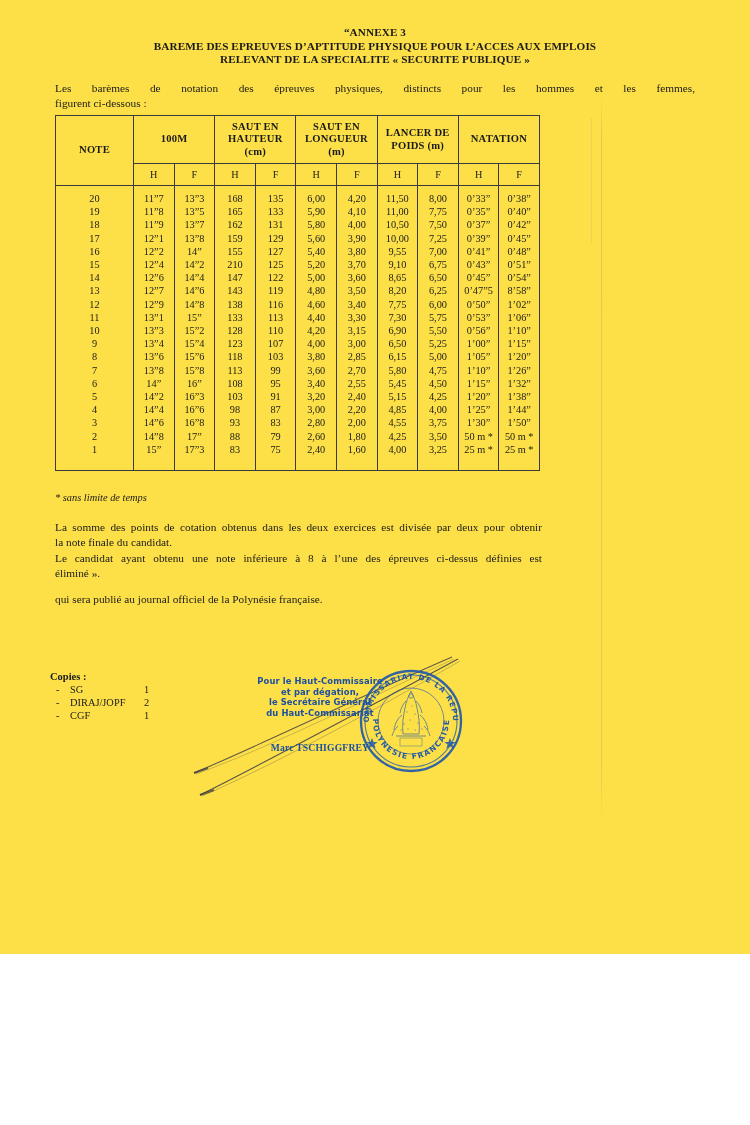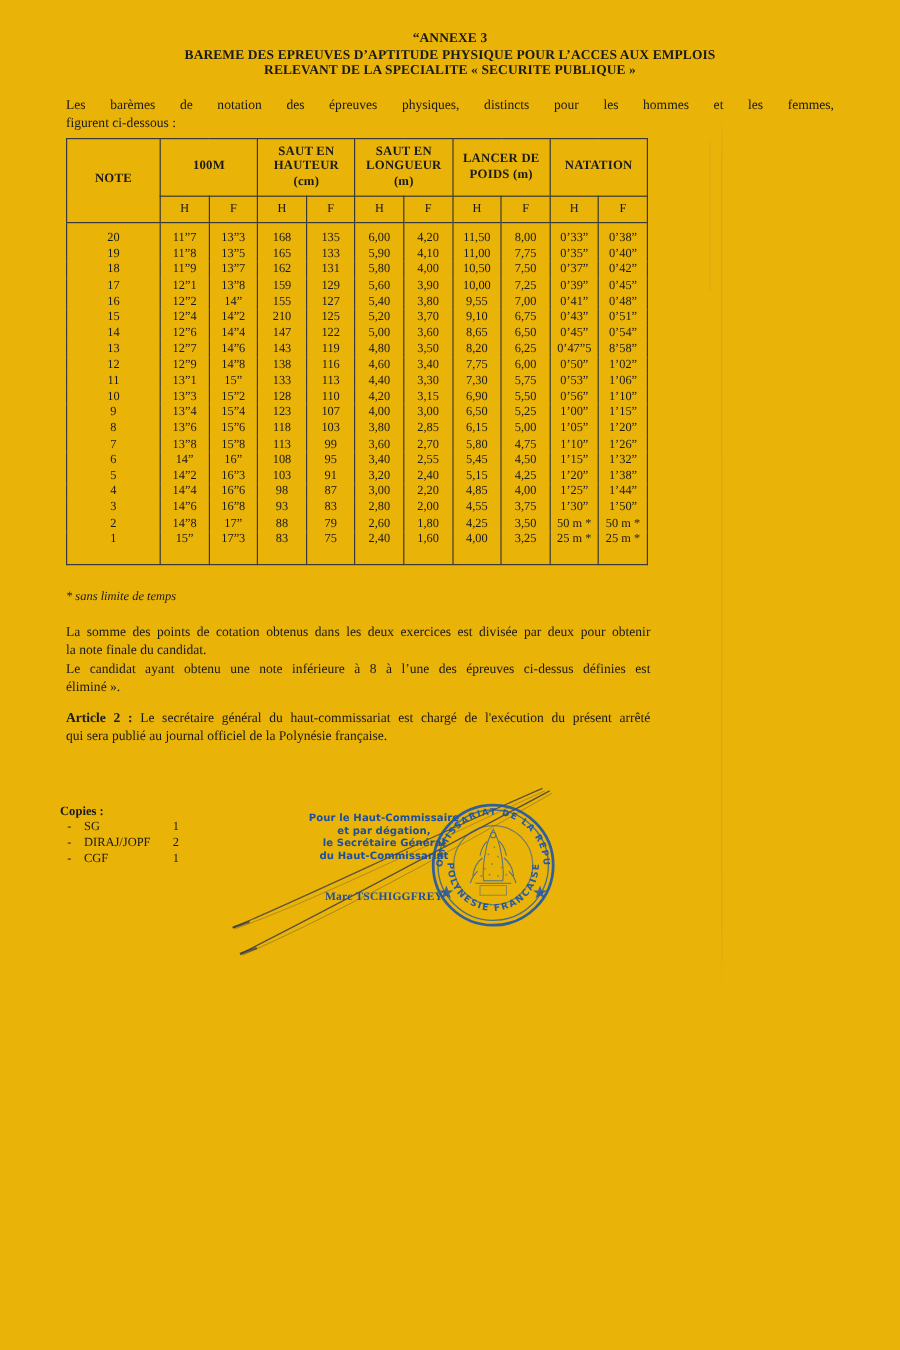--- a/index.html
+++ b/index.html
@@ -7,22 +7,22 @@
     padding: 0;
     background: #ffffff;
   }
   body {
     font-family: "Liberation Serif", "DejaVu Serif", serif;
     color: #1a1a1a;
   }
   #page {
     position: relative;
     width: 750px;
-    height: 1125px;
-    background: #eab308;
+    height: 954px;
+    background: #fde047;
     overflow: hidden;
   }
   
   .scan-edge {
     position: absolute;
     left: 601px;
     top: 92px;
     width: 1px;
     height: 735px;
     background: linear-gradient(to bottom, rgba(0,0,0,0) 0%, rgba(120,120,120,.22) 6%, rgba(120,120,120,.20) 92%, rgba(0,0,0,0) 100%);
@@ -540,21 +540,20 @@
       <span class="jst" style="display:block">La somme des points de cotation obtenus dans les deux exercices est divisée par deux pour obtenir</span>
       <span style="display:block">la note finale du candidat.</span>
     </p>
     <p>
       <span class="jst" style="display:block">Le candidat ayant obtenu une note inférieure à 8 à l’une des épreuves ci-dessus définies est</span>
       <span style="display:block">éliminé ».</span>
     </p>
   </div>
 
   <div class="article2">
-    <span class="jst" style="display:block"><b>Article 2 :</b><span> Le secrétaire général du haut-commissariat est chargé de l'exécution du présent arrêté</span></span>
     <span style="display:block">qui sera publié au journal officiel de la Polynésie française.</span>
   </div>
 
   <div class="copies">
     <div class="ttl">Copies :</div>
     <table>
         <tbody id="copies-body">
           <tr>
             <td class="dash">-</td>
             <td class="nm">SG</td>

